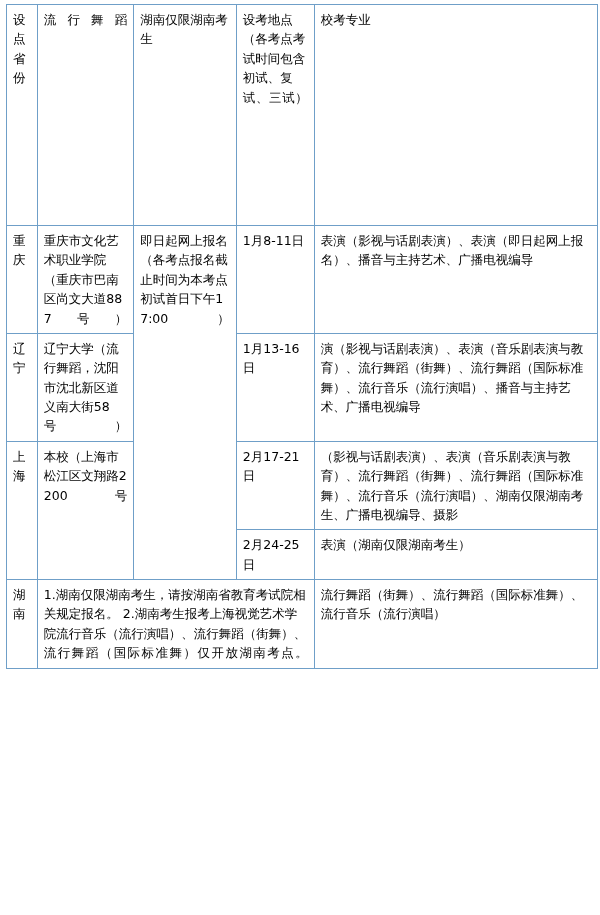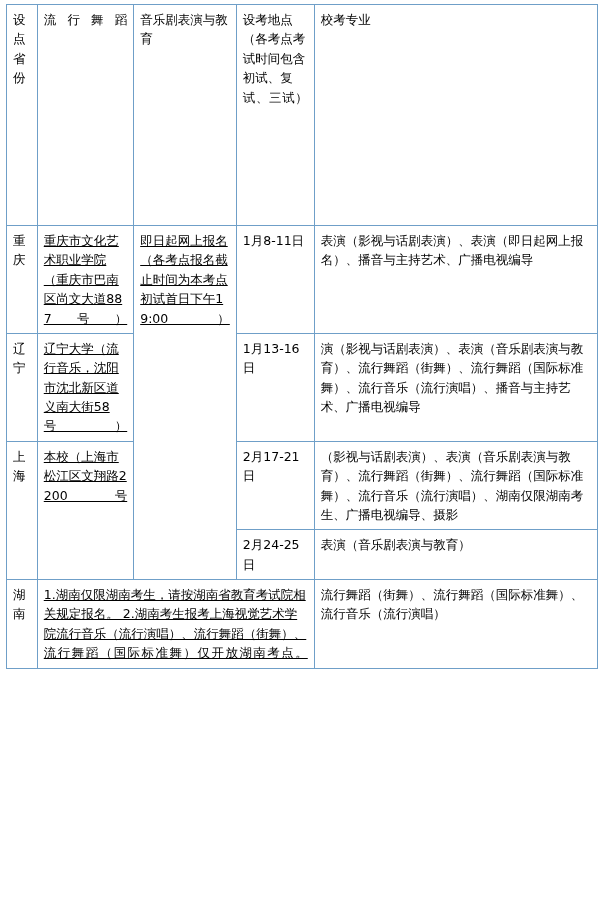--- a/index.html
+++ b/index.html
@@ -45,21 +45,20 @@
   .col-major{ width: 276px; }
 
   
   thead td {
     text-align: justify;
     text-align-last: justify;
   }
   td.just {
     text-align: justify;
     text-align-last: justify;
-    text-decoration: underline;
   }
   td.nojust {
     text-align: left;
     text-align-last: left;
   }
   .prov-cell {
     text-align: justify;
     text-align-last: justify;
   }
   .tall-head { height: 210px; }
@@ -73,48 +72,48 @@
       <col class="col-prov">
       <col class="col-site">
       <col class="col-reg">
       <col class="col-time">
       <col class="col-major">
     </colgroup>
     <thead>
       <tr>
         <td class="tall-head">设点省份</td>
         <td>流行舞蹈</td>
-        <td>音乐剧表演与教育</td>
+        <td>湖南仅限湖南考生</td>
         <td>设考地点（各考点考试时间包含初试、复试、三试）</td>
         <td class="nojust">校考专业</td>
       </tr>
     </thead>
     <tbody>
       <tr>
         <td class="prov-cell" rowspan="1">重庆</td>
         <td class="just">重庆市文化艺术职业学院（重庆市巴南区尚文大道887号）</td>
-        <td class="just" rowspan="4">即日起网上报名（各考点报名截止时间为本考点初试首日下午19:00）</td>
+        <td class="just" rowspan="4">即日起网上报名（各考点报名截止时间为本考点初试首日下午17:00）</td>
         <td class="nojust">1月8-11日</td>
         <td class="nojust">表演（影视与话剧表演）、表演（即日起网上报名）、播音与主持艺术、广播电视编导</td>
       </tr>
       <tr>
         <td class="prov-cell">辽宁</td>
-        <td class="just">辽宁大学（流行音乐，沈阳市沈北新区道义南大街58号）</td>
+        <td class="just">辽宁大学（流行舞蹈，沈阳市沈北新区道义南大街58号）</td>
         <td class="nojust">1月13-16日</td>
         <td class="nojust">演（影视与话剧表演）、表演（音乐剧表演与教育）、流行舞蹈（街舞）、流行舞蹈（国际标准舞）、流行音乐（流行演唱）、播音与主持艺术、广播电视编导</td>
       </tr>
       <tr>
         <td class="prov-cell" rowspan="2">上海</td>
         <td class="just" rowspan="2">本校（上海市松江区文翔路2200号</td>
         <td class="nojust">2月17-21日</td>
         <td class="nojust">（影视与话剧表演）、表演（音乐剧表演与教育）、流行舞蹈（街舞）、流行舞蹈（国际标准舞）、流行音乐（流行演唱）、湖南仅限湖南考生、广播电视编导、摄影</td>
       </tr>
       <tr>
         <td class="nojust">2月24-25日</td>
-        <td class="nojust">表演（音乐剧表演与教育）</td>
+        <td class="nojust">表演（湖南仅限湖南考生）</td>
       </tr>
       <tr>
         <td class="prov-cell">湖南</td>
         <td class="just" colspan="3">1.湖南仅限湖南考生，请按湖南省教育考试院相关规定报名。
 2.湖南考生报考上海视觉艺术学院流行音乐（流行演唱）、流行舞蹈（街舞）、流行舞蹈（国际标准舞）仅开放湖南考点。</td>
         <td class="nojust">流行舞蹈（街舞）、流行舞蹈（国际标准舞）、流行音乐（流行演唱）</td>
       </tr>
     </tbody>
   </table>
 </div>

